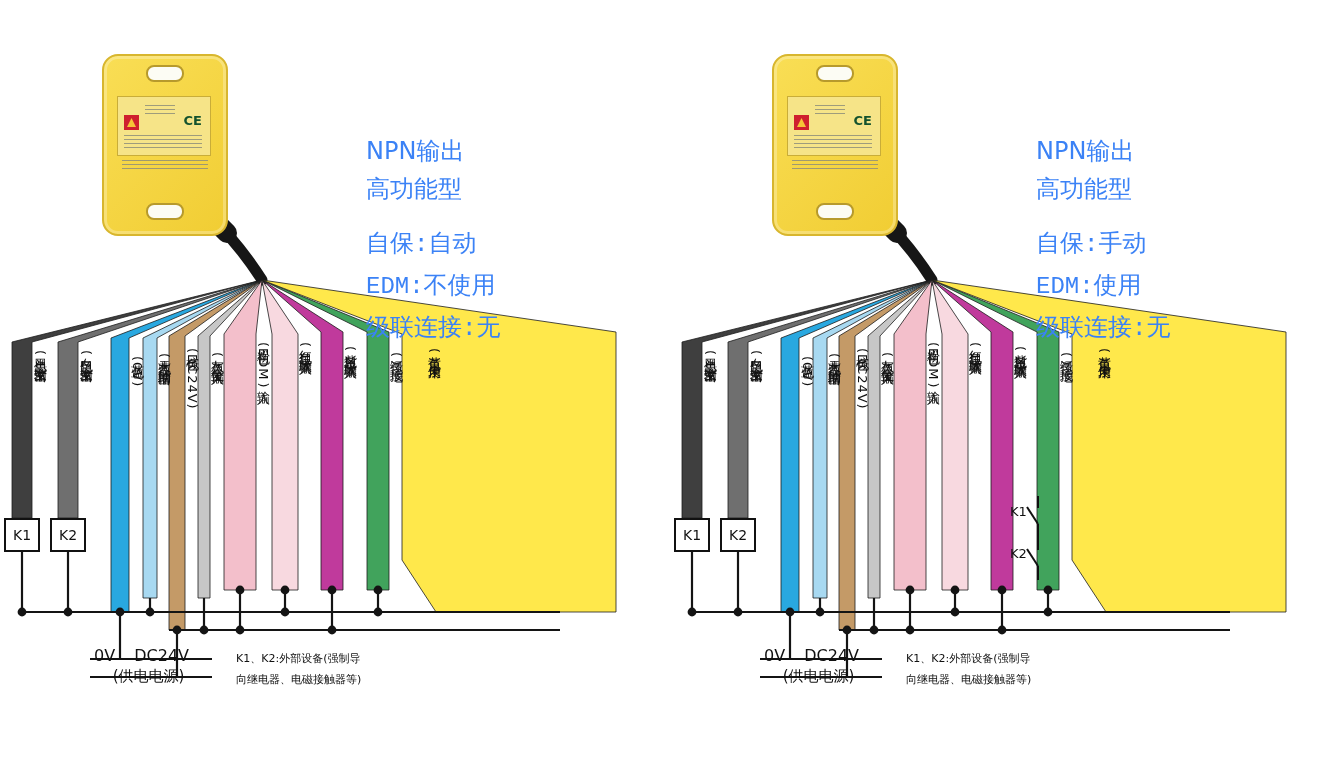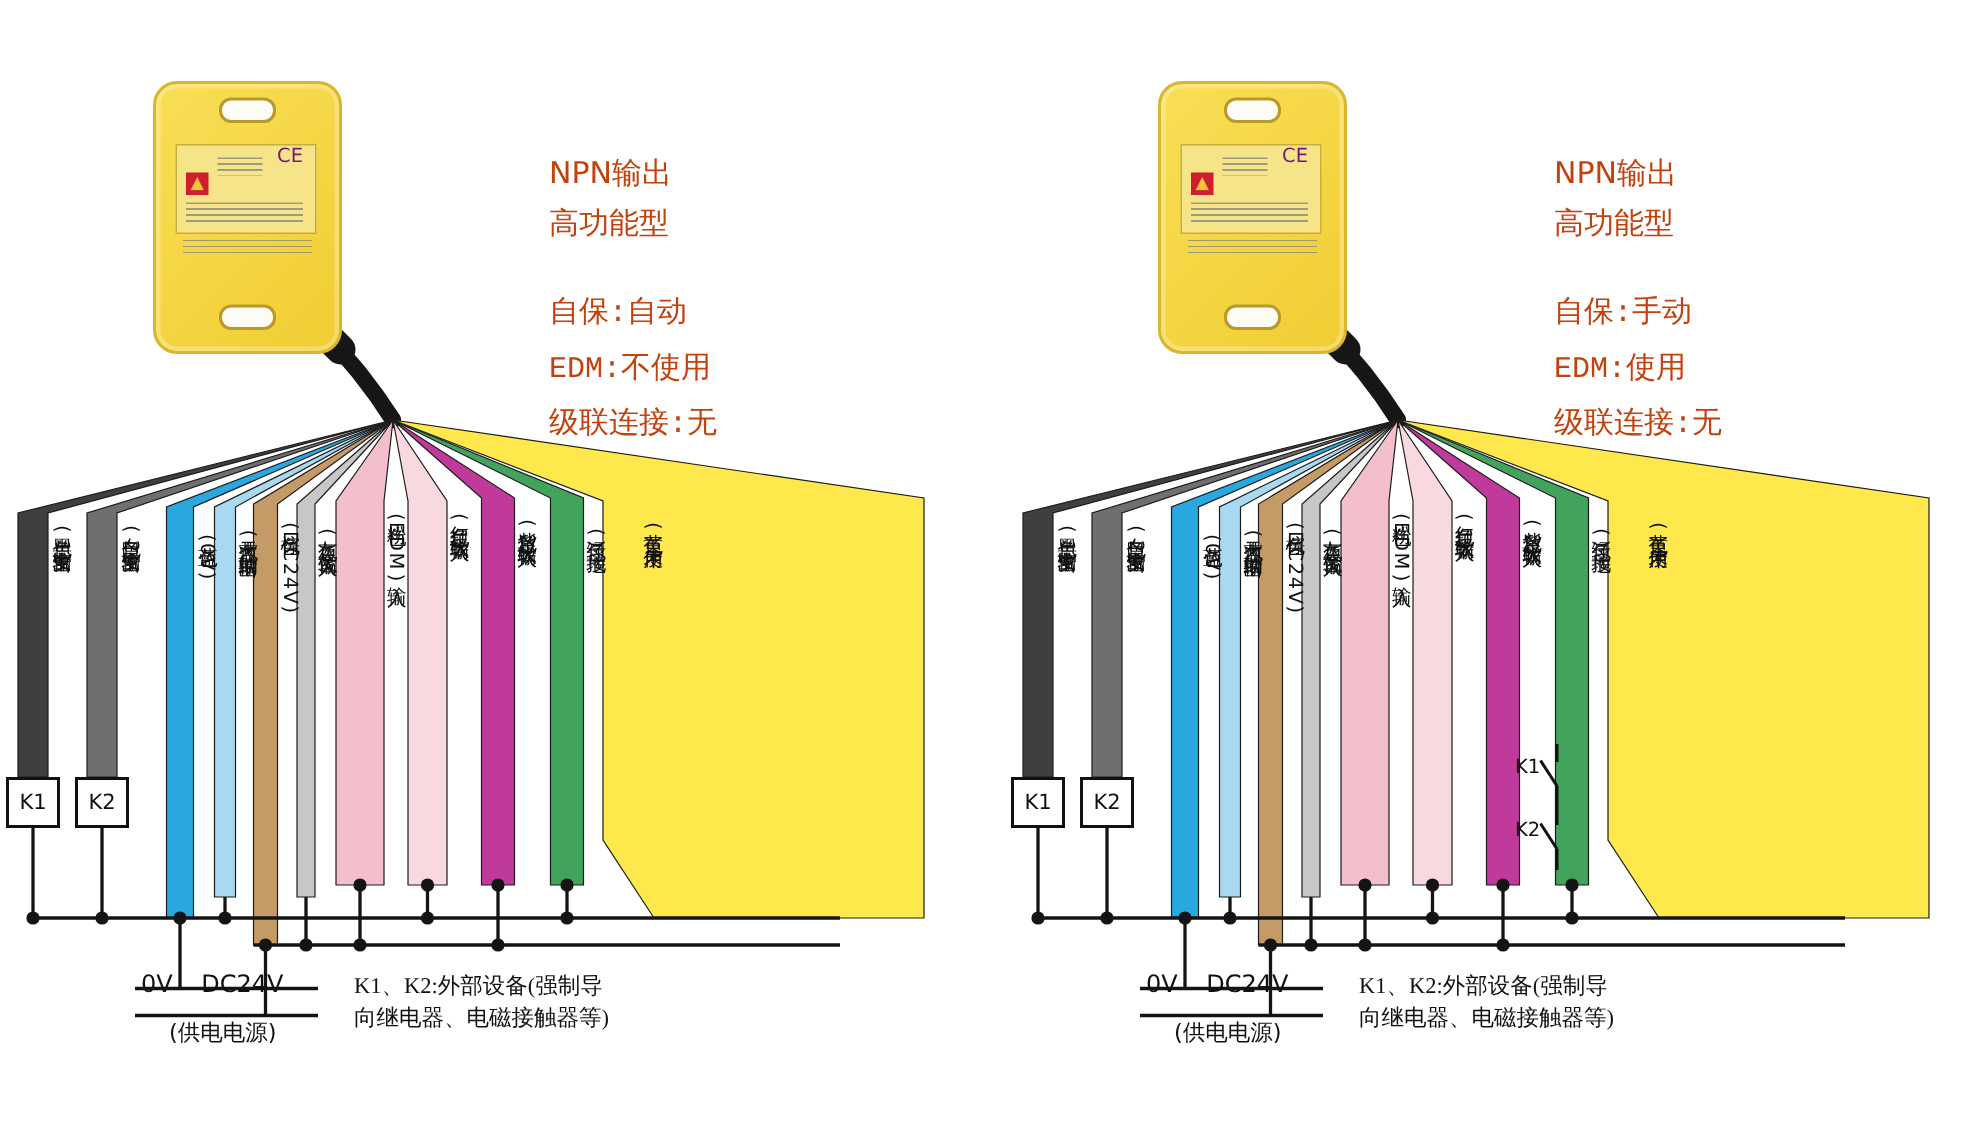--- a/index.html
+++ b/index.html
@@ -15,49 +15,49 @@
           border:2px solid #d8b62e;border-radius:16px;
           box-shadow:inset 0 0 0 3px rgba(255,255,255,.28);}
   .slot{position:absolute;left:42px;width:34px;height:13px;background:#fcfcf4;
         border:2px solid #b79a2c;border-radius:8px;}
   .slot-top{top:9px}.slot-bottom{top:147px}
   .sticker{position:absolute;left:13px;top:40px;width:92px;height:58px;
            background:#f6e488;border:1px solid #c9ad38;}
   .logo{position:absolute;left:6px;top:18px;width:15px;height:15px;background:#cf1f2e;}
   .logo:after{content:"";position:absolute;left:3px;top:3px;width:9px;height:9px;
            background:#f6c437;clip-path:polygon(50% 0,100% 100%,0 100%);}
-  .ce{position:absolute;right:8px;top:0;font-size:13px;font-weight:400;color:#701a75;}
+  .ce{position:absolute;right:8px;top:16px;font-size:13px;font-weight:700;color:#14532d;}
   .fineprint{position:absolute;background:repeating-linear-gradient(#8f8f7a 0 1px,transparent 1px 4px);opacity:.85;}
   .fp1{left:27px;top:8px;width:30px;height:12px;}
   .fp2{left:6px;top:38px;width:78px;height:14px;}
   .fp3{left:18px;top:104px;width:86px;height:10px;}
 
   
-  .anno{position:absolute;font-size:20px;font-weight:500;color:#c2410c;}
+  .anno{position:absolute;font-size:24px;font-weight:500;color:#3b82f6;margin-top:33px;}
   .anno-type{left:366px;top:102px;}
   .anno-type div{margin-bottom:6px;}
   .anno-mode{left:366px;top:194px;font-family:Liberation Mono, monospace;}
   .anno-mode div{margin-bottom:10px;}
 
   
   .wire-labels{position:absolute;left:0;top:0;width:660px;height:758px;}
   .vlabel{position:absolute;writing-mode:vertical-rl;font-size:13px;line-height:1;
           letter-spacing:1px;white-space:nowrap;color:#101010;}
   .klabel{position:absolute;font-size:13px;color:#101010;}
 
   
   .kbox{position:absolute;top:518px;width:36px;height:34px;border:2px solid #111;
         background:#fff;display:flex;align-items:center;justify-content:center;
         font-size:14px;box-sizing:border-box;}
 
   
   .power{position:absolute;left:94px;top:646px;font-size:16px;text-align:center;}
   .power .pv{display:inline-block;margin-right:14px;}
-  .power .pcap{margin-top:14px;font-size:15px;}
-  .note{position:absolute;left:236px;top:648px;font-size:15px;line-height:21px;width:330px;font-family:Liberation Serif, serif;}
+  .power .pcap{margin-top:2px;font-size:15px;}
+  .note{position:absolute;left:236px;top:648px;font-size:11px;line-height:21px;width:330px;}
 </style>
 </head>
 <body>
 
 <div class="canvas">
 
   <section class="panel" id="panel-0" style="left:0">
     <svg class="wiring" width="660" height="758" viewBox="0 0 660 758">
         <path d="M207 213 L227 233" stroke="#161616" stroke-width="20" stroke-linecap="round" fill="none"></path>
         <path d="M214 220 C 234 240 248 258 262 280" stroke="#161616" stroke-width="11" stroke-linecap="round" fill="none"></path>

